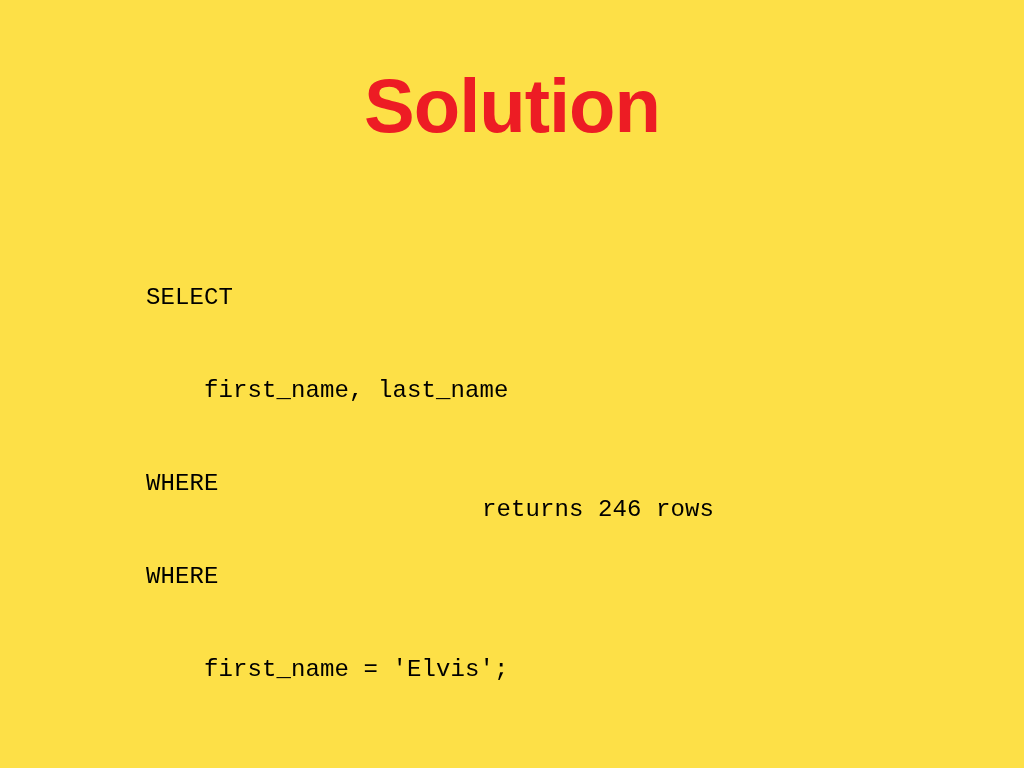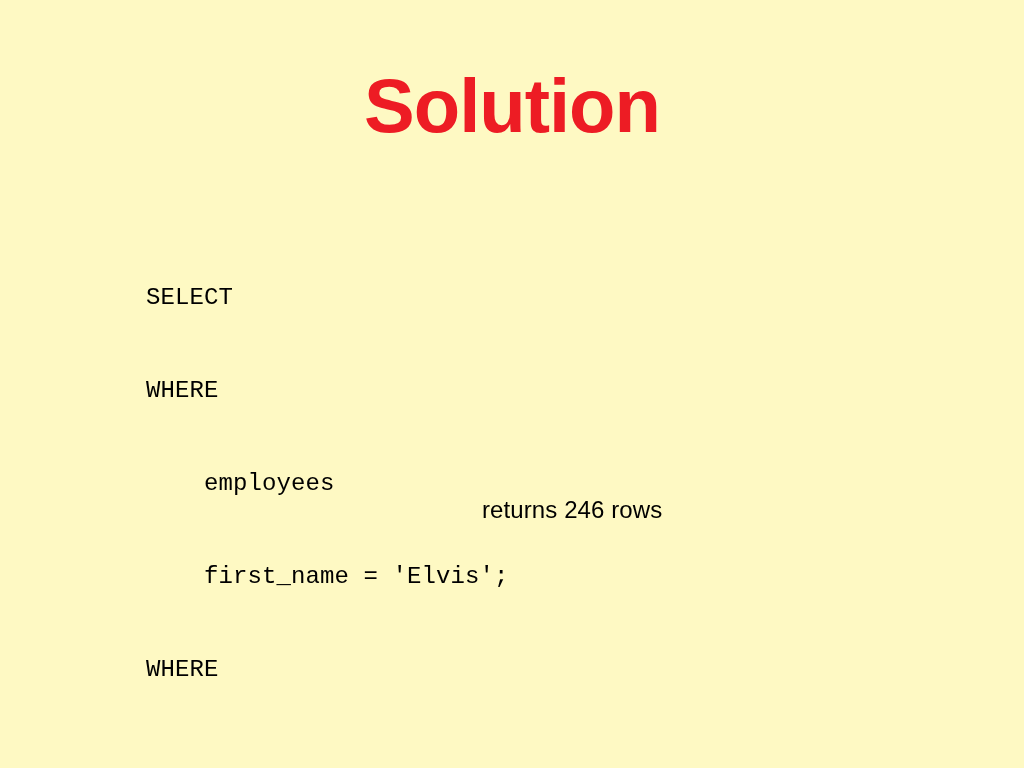--- a/index.html
+++ b/index.html
@@ -13,21 +13,21 @@
     height: 768px;
     overflow: hidden;
     font-family: "Liberation Sans", sans-serif;
     -webkit-font-smoothing: antialiased;
   }
 
   #slide {
     position: relative;
     width: 1024px;
     height: 768px;
-    background: #fef9c3;
+    background: #fde047;
   }
 
   
   #slide-title {
     position: absolute;
     left: 0;
     top: 66px;
     width: 1024px;
     text-align: center;
     font-family: "Liberation Sans", sans-serif;
@@ -57,38 +57,38 @@
     height: 29px;
     white-space: pre;
     margin-top: 6px;
   }
 
   
   #result-note {
     position: absolute;
     left: 482px;
     top: 495px;
-    font-family: Liberation Sans, sans-serif;
+    font-family: Liberation Mono, monospace;
     font-size: 24px;
     line-height: 29px;
     color: #000000;
     white-space: pre;
     letter-spacing: 0.1px;
   }
 </style>
 </head>
 <body>
 
 <div id="slide">
 
   <div id="slide-title">Solution</div>
 
   <div id="code-block">
     <span class="code-line">SELECT</span>
+    <span class="code-line">    first_name, last_name</span>
     <span class="code-line">WHERE</span>
-    <span class="code-line">    employees</span>
+    <span class="code-line">WHERE</span>
     <span class="code-line">    first_name = 'Elvis';</span>
-    <span class="code-line">WHERE</span>
   </div>
 
   <div id="result-note">returns 246 rows</div>
 
 </div>
 
 </body></html>

